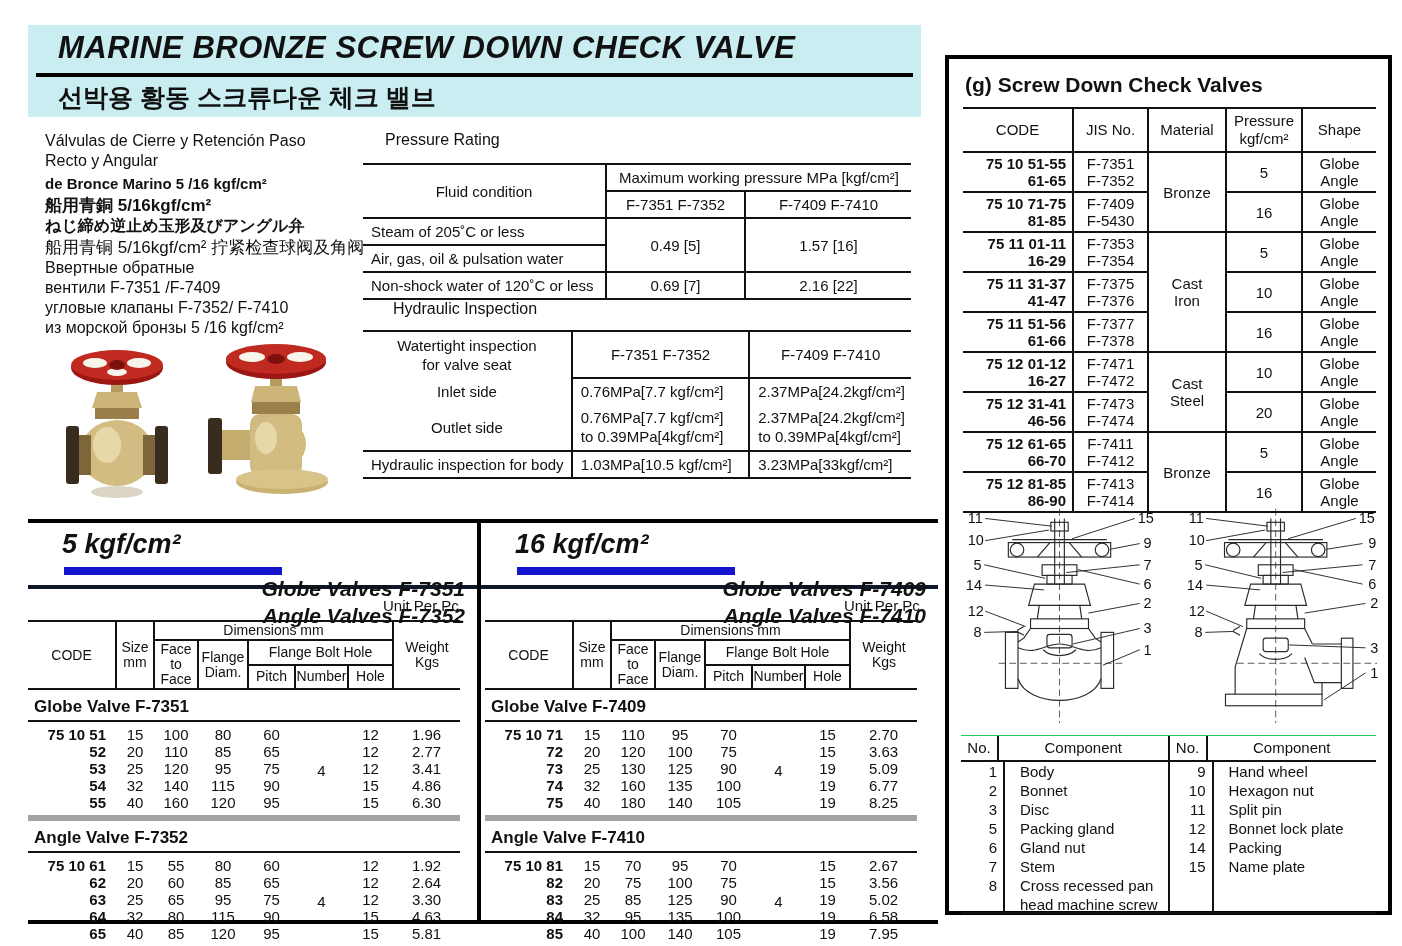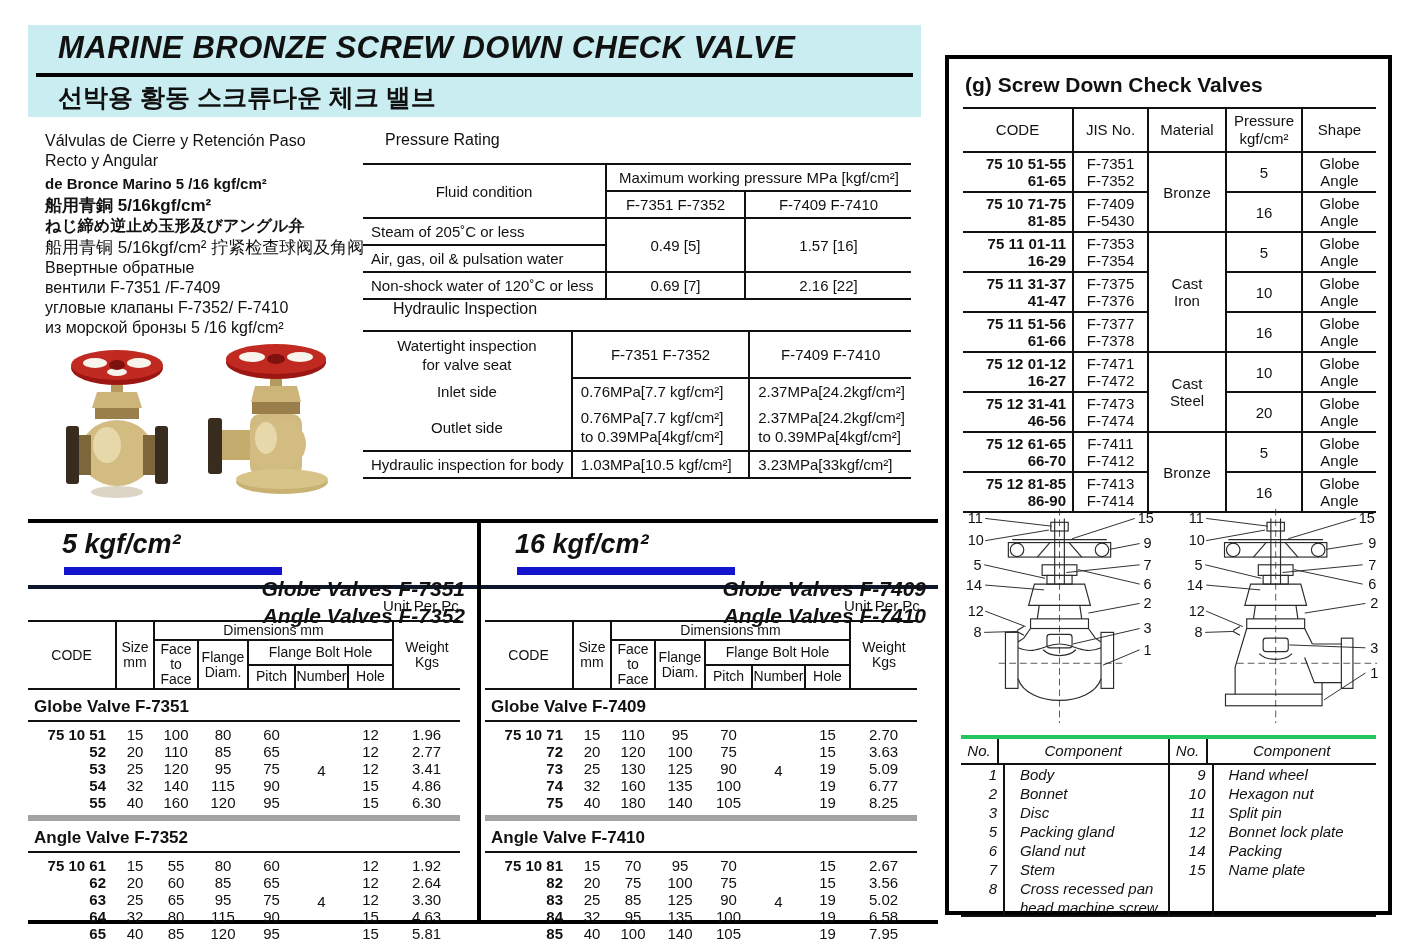--- a/index.html
+++ b/index.html
@@ -72,21 +72,21 @@
   .gtable td.pmat{white-space:pre-line;}
 
   .diagrams{position:absolute;left:8px;top:444px;width:427px;height:226px;display:flex;justify-content:space-between;}
   .diag{display:block;}
   .diag path,.diag rect,.diag circle,.diag polygon{fill:none;stroke:#2a2a2a;stroke-width:1.2;}
   .diag .dash{stroke-dasharray:7 4;stroke-width:.8;}
   .diag .lead{stroke-width:1;}
   .diag text{font-size:15px;fill:#111;font-family:"Liberation Sans",sans-serif;}
 
   .comp{position:absolute;left:12px;top:676px;width:415px;height:176px;
-        border-top:4px solid #22c55e;border-bottom:2px solid #111;display:flex;font-size:15px;font-style:italic;}
+        border-top:1px solid #22c55e;border-bottom:2px solid #111;display:flex;font-size:15px;}
   .cpair{flex:1;display:flex;flex-direction:column;}
   .cpair.rightp{border-left:2px solid #111;}
   .crow{display:flex;line-height:19px;}
   .crow.fill{flex:1;}
   .crow.head{border-bottom:2px solid #111;line-height:24px;font-size:15px;}
   .cno{width:36px;border-right:2px solid #111;text-align:right;padding-right:6px;flex:none;}
   .crow.head .cno{text-align:center;padding-right:0;}
   .cname{flex:1;padding-left:15px;}
   .crow.head .cname{text-align:center;padding-left:0;}
 </style>

